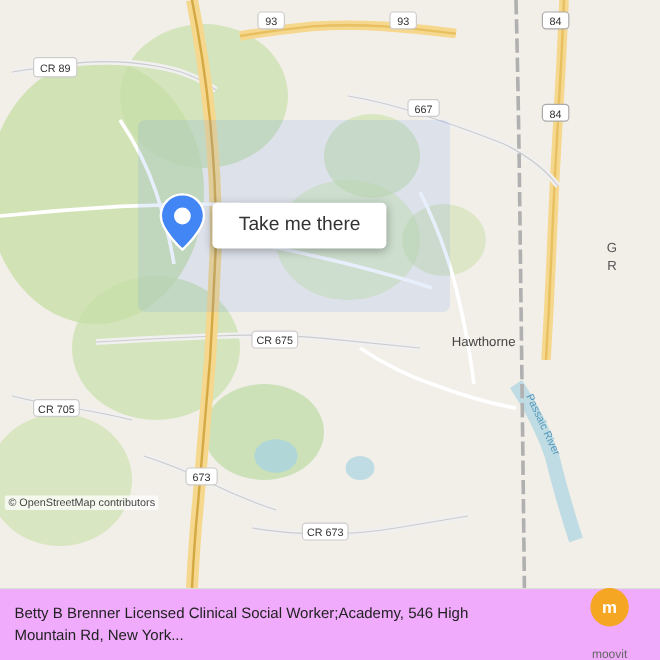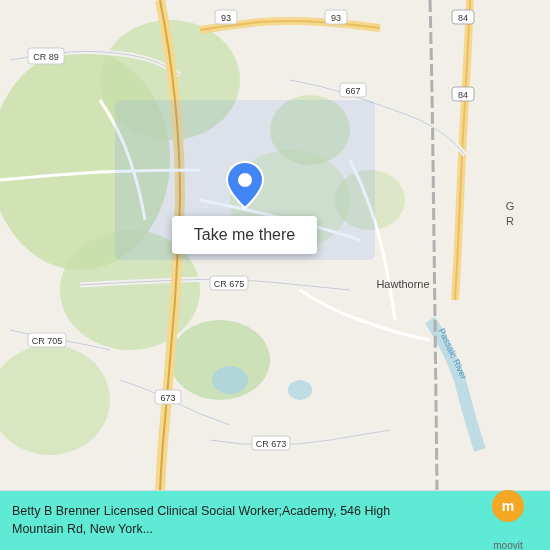--- a/index.html
+++ b/index.html
@@ -19,21 +19,21 @@
       position: absolute;
       top: 0; left: 0;
     }
 
     #bottom-bar {
       position: absolute;
       bottom: 0;
       left: 0;
       width: 550px;
       height: 60px;
-      background: #5eead4;
+      background: #f0abfc;
       display: flex;
       align-items: center;
       justify-content: space-between;
       padding: 0 12px;
       border-top: 1px solid #ddd;
       z-index: 10;
     }
 
     #bottom-text {
       font-size: 12.5px;
@@ -68,21 +68,20 @@
       margin-top: 18px;
     }
 
     
     #take-me-there-container {
       position: absolute;
       top: 160px;
       left: 127px;
       width: 235px;
       display: flex;
-      flex-direction: column;
       align-items: center;
       z-index: 5;
     }
 
     #location-pin {
       width: 50px;
       height: 50px;
       margin-bottom: 6px;
     }
 
@@ -223,20 +222,21 @@
 
   <div id="take-me-there-container">
 
     <svg id="location-pin" viewBox="0 0 40 50" xmlns="http://www.w3.org/2000/svg">
       <path d="M20 2 C10 2 2 10 2 20 C2 32 20 48 20 48 C20 48 38 32 38 20 C38 10 30 2 20 2 Z" fill="#4285f4" stroke="white" stroke-width="2"></path>
       <circle cx="20" cy="20" r="7" fill="white"></circle>
     </svg>
     <button id="take-me-there-btn">Take me there</button>
   </div>
 
+  <div id="osm-credit">© OpenStreetMap contributors</div>
 </div>
 
 <div id="bottom-bar">
   <div id="bottom-text">Betty B Brenner Licensed Clinical Social Worker;Academy, 546 High Mountain Rd, New York...</div>
   <div id="moovit-logo">
     <div class="logo-icon">m</div>
     <div class="logo-text">moovit</div>
   </div>
 </div>
 

